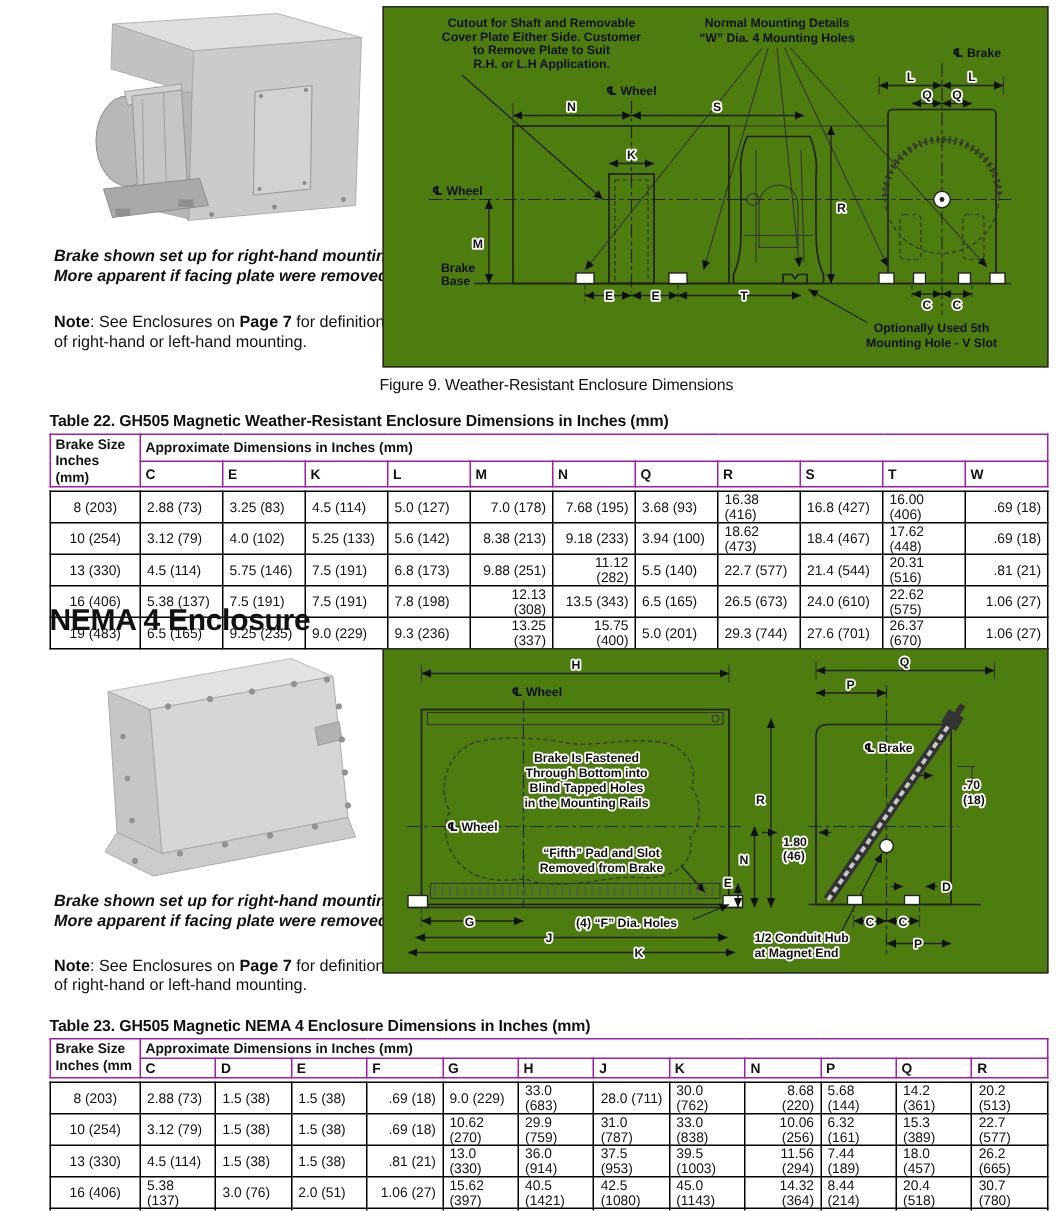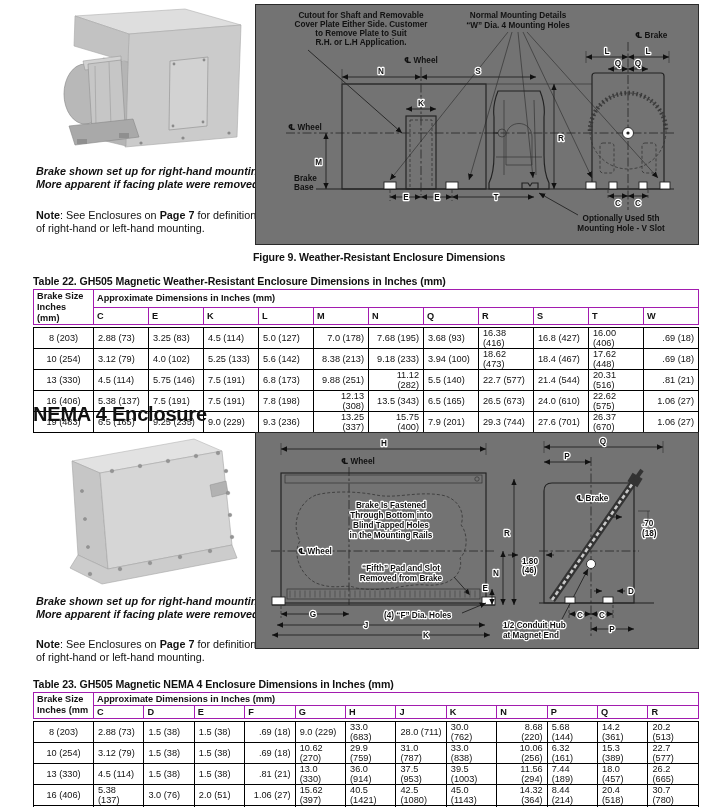--- a/index.html
+++ b/index.html
@@ -4,22 +4,22 @@
 <style>
   html,body{margin:0;padding:0}
   body{width:704px;height:807px;background:#fff;position:relative;overflow:hidden;
        font-family:"Liberation Sans","DejaVu Sans",sans-serif;color:#111}
   .abs{position:absolute}
   
   .photo-caption{font-style:italic;font-weight:bold;font-size:10.8px;line-height:13px;white-space:nowrap}
   .note{font-size:10.8px;line-height:13px;width:228px}
   .nema-heading{font-weight:bold;font-size:20px;letter-spacing:-0.2px}
   
-  .figbox{border:1.6px solid #2a2a2a;background:#737373}
-  .fig-caption{font-weight:bold;font-size:10.6px;letter-spacing:-0.1px;white-space:nowrap}
+  .figbox{border:1.6px solid #2a2a2a;background:#4d7c0f}
+  .fig-caption{font-weight:normal;font-size:10.6px;letter-spacing:-0.1px;white-space:nowrap}
   
   .table-title{font-weight:bold;font-size:10.6px;letter-spacing:-0.1px;margin-bottom:2px;white-space:nowrap}
   table.dim{border-collapse:collapse;table-layout:fixed;width:666px;font-size:9.2px}
   table.dim thead{border:1.5px solid #000}
   table.dim tbody.main{border:1.5px solid #000}
   table.dim th{border:1px solid #a21caf;font-weight:bold;text-align:left;padding:0 3px;height:12px}
   table.dim th.size-th{vertical-align:top;padding-top:1px}
   table.dim th.size-th div{line-height:11px}
   table.dim tbody.main td{border:1px solid #000;padding:0 4px;height:15.5px}
   table.dim tbody.spacer td{border:none;height:2px;padding:0}
@@ -279,21 +279,21 @@
             <td>1.06 (27)</td>
           </tr>
           <tr>
             <td class="size">19 (483)</td>
             <td>6.5 (165)</td>
             <td>9.25 (235)</td>
             <td>9.0 (229)</td>
             <td>9.3 (236)</td>
             <td>13.25 (337)</td>
             <td>15.75 (400)</td>
-            <td>7.9 (201)</td>
+            <td>5.0 (201)</td>
             <td>29.3 (744)</td>
             <td>27.6 (701)</td>
             <td>26.37 (670)</td>
             <td>1.06 (27)</td>
           </tr>
         </tbody>
     </table>
   </div>
 
   <div class="abs nema-heading" style="left:33px;top:403px">NEMA 4 Enclosure</div>

